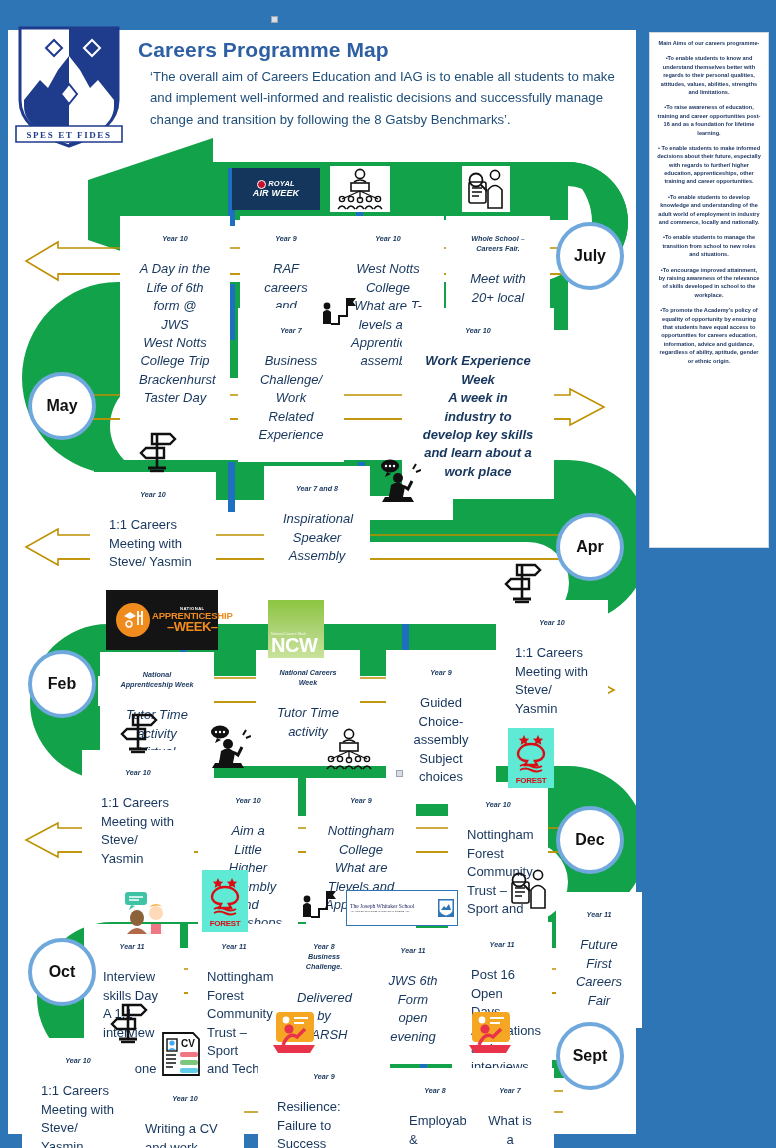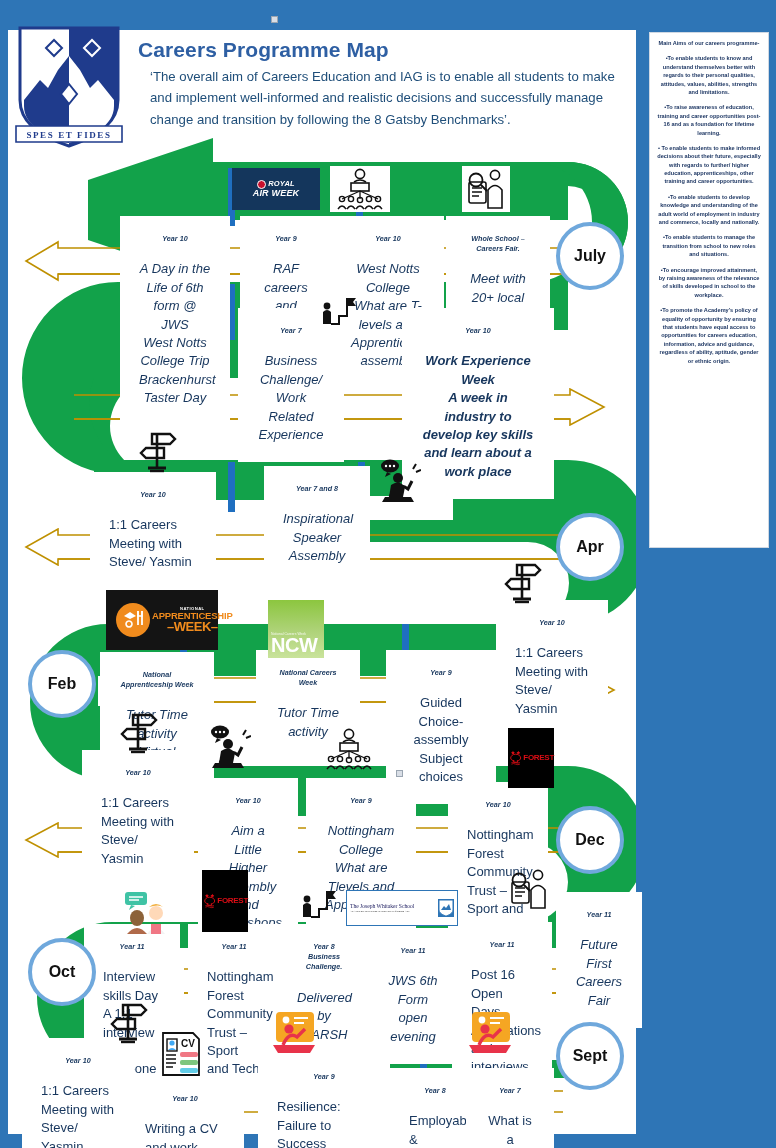--- a/index.html
+++ b/index.html
@@ -72,21 +72,21 @@
   .ncw .bg{font-size:20px;color:#ffffff;font-weight:bold;line-height:.95;letter-spacing:-.5px;}
 
   
   .jws{background:#fff;border:1px solid #2E75B6;display:flex;align-items:center;
        justify-content:space-between;padding:2px 3px;box-sizing:border-box;}
   .jws .jt{font-family:"Liberation Serif",serif;font-size:5.6px;color:#1b1b5e;line-height:1.25;}
   .jws .jt small{font-size:2.7px;display:block;color:#333;}
   .jws .jbadge{width:16px;height:18px;background:#2E75B6;flex:0 0 auto;}
 
   
-  .forest{background:#000000;display:flex;flex-direction:row;align-items:center;justify-content:center;}
+  .forest{background:#5eead4;display:flex;flex-direction:column;align-items:center;justify-content:center;}
   .forest .fw{font-size:8px;font-weight:bold;color:#DA0D15;letter-spacing:-.3px;line-height:1;}
 
   .small-sq{position:absolute;width:5px;height:5px;background:#d9dee6;border:1px solid #9aa5b1;z-index:20;}
 </style>
 </head>
 <body>
 
 <div class="page">
 
   <div class="canvas"></div>
@@ -177,20 +177,21 @@
     <p>•To enable students to know and understand themselves better with regards to their personal qualities, attitudes, values, abilities, strengths and limitations.</p>
     <p>•To raise awareness of education, training and career opportunities post-16 and as a foundation for lifetime learning.</p>
     <p>• To enable students to make informed decisions about their future, especially with regards to further/ higher education, apprenticeships, other training and career opportunities.</p>
     <p>•To enable students to develop knowledge and understanding of the adult world of employment in industry and commerce, locally and nationally.</p>
     <p>•To enable students to manage the transition from school to new roles and situations.</p>
     <p>•To encourage improved attainment, by raising awareness of the relevance of skills developed in school to the workplace.</p>
     <p>•To promote the Academy’s policy of equality of opportunity by ensuring that students have equal access to opportunities for careers education, information, advice and guidance, regardless of ability, aptitude, gender or ethnic origin.</p>
   </div>
 
   <div class="mon" style="left:556px;top:222px;">July</div>
+  <div class="mon" style="left:28px;top:372px;">May</div>
   <div class="mon" style="left:556px;top:513px;">Apr</div>
   <div class="mon" style="left:28px;top:650px;">Feb</div>
   <div class="mon" style="left:556px;top:806px;">Dec</div>
   <div class="mon" style="left:28px;top:938px;">Oct</div>
   <div class="mon" style="left:556px;top:1022px;">Sept</div>
 
   <svg class="gold" style="left:18px;top:240px;width:560px;height:42px;" viewBox="0 0 560 42">
     <path d="M545 8 H40 V2 L8 21 L40 40 V34 H545" fill="none" stroke="#BF9000" stroke-width="1.6"></path>
     <path d="M545 34 H40" fill="none" stroke="#BF9000" stroke-width="1.6"></path>
   </svg>

